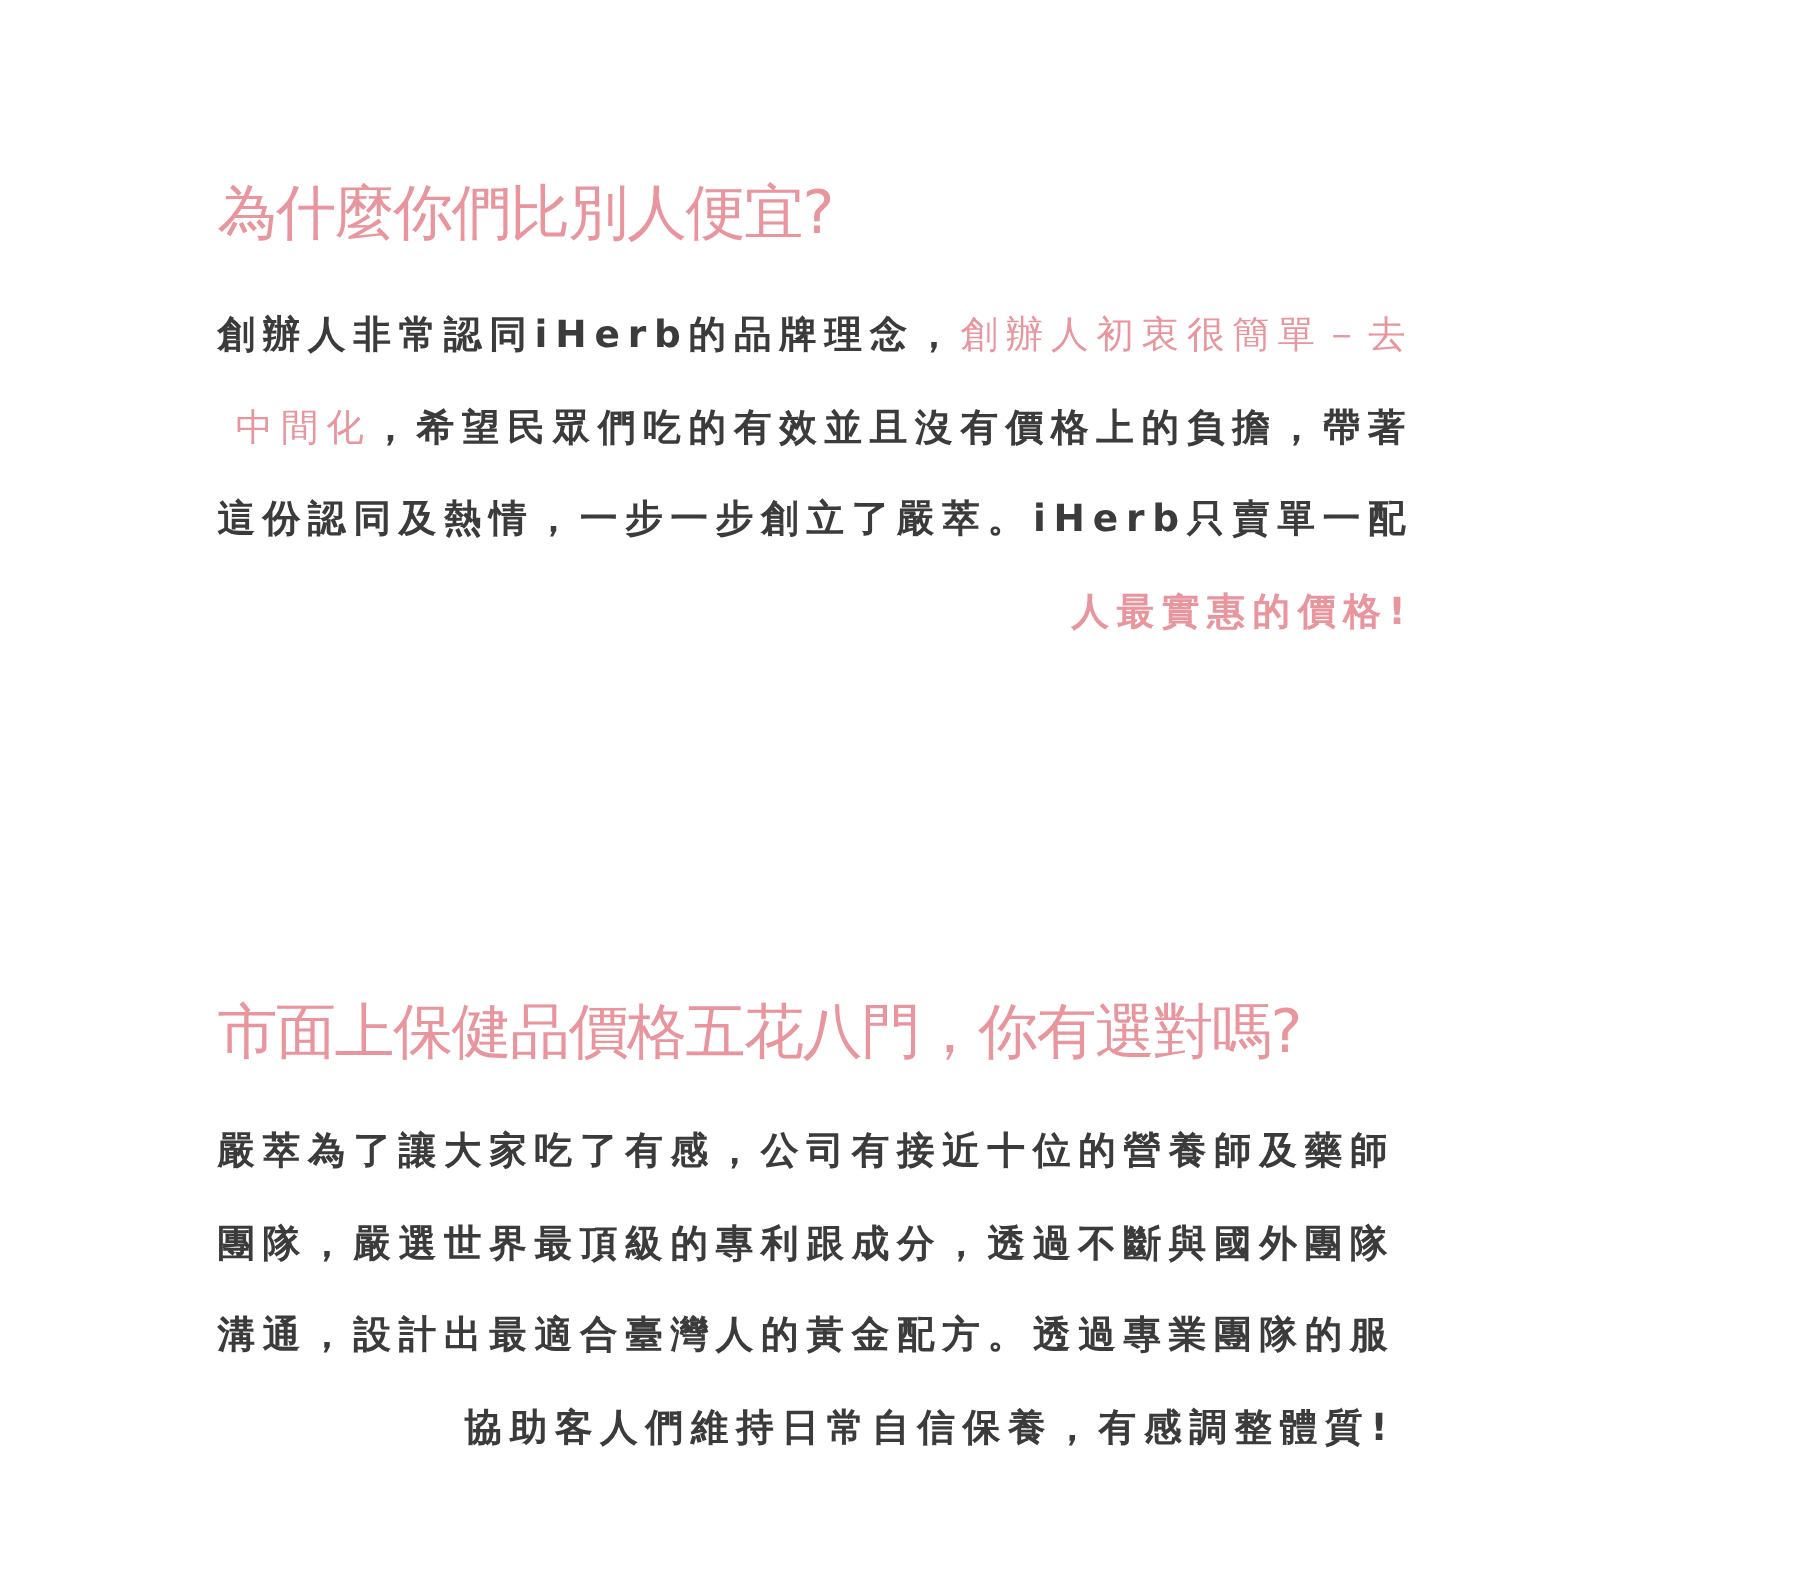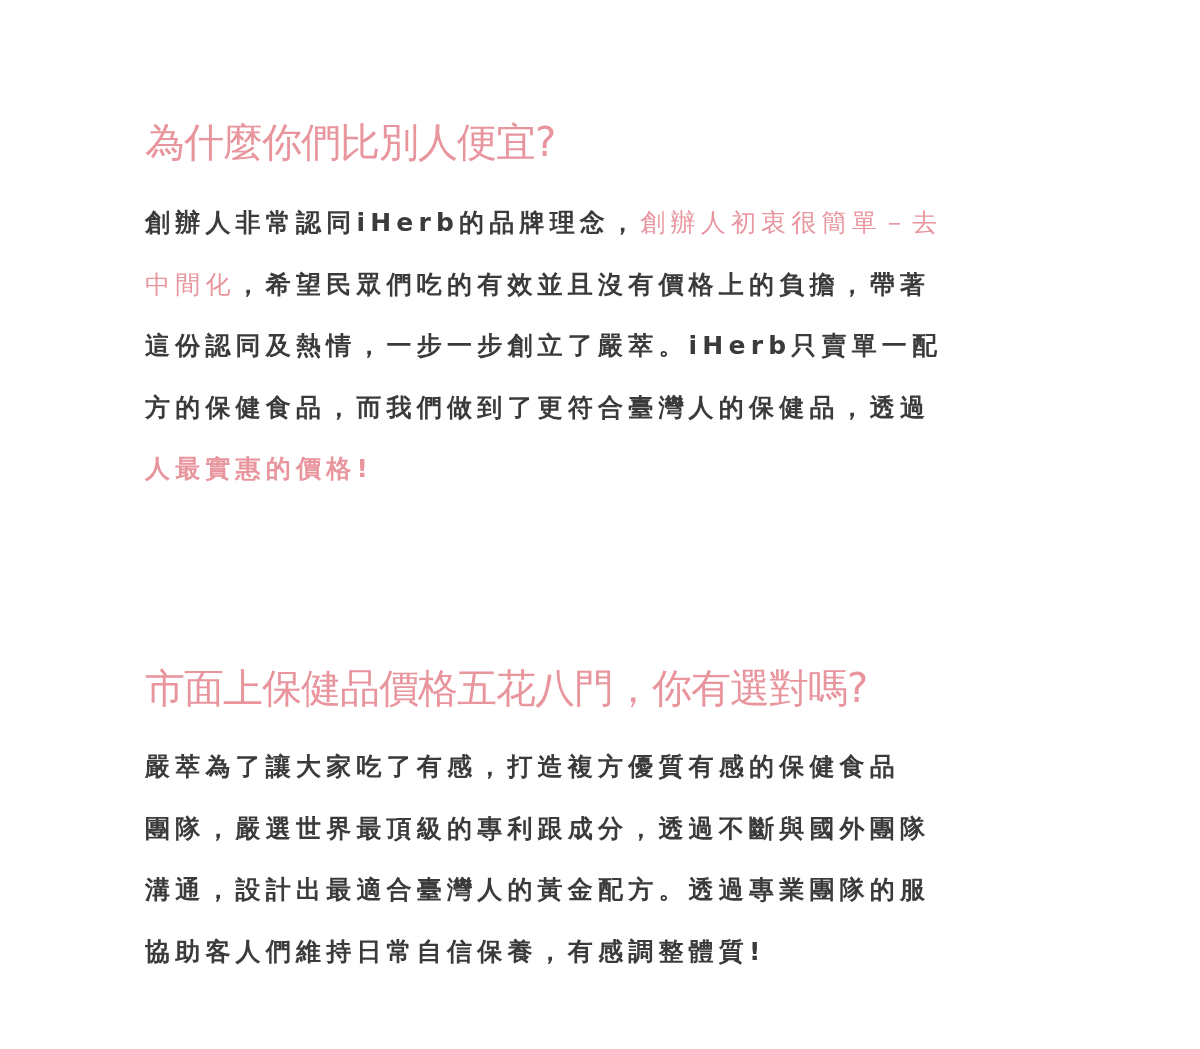--- a/index.html
+++ b/index.html
@@ -30,20 +30,21 @@
   .paragraph {
     margin: 0;
     font-weight: bold;
     font-size: 25px;
     line-height: 61.5px;
     letter-spacing: 5.2px;
   }
   .line {
     display: block;
     white-space: nowrap;
+    text-align: right;
   }
   .pink { color: #e8959d; }
   .dark { color: #3b3b3b; }
   .accent-text { color: #e8959d; font-weight: normal; }
   .accent-bold { color: #e8959d; }
   #sec1 { top: 117px; }
   #sec1 .paragraph { position: absolute; top: 75px; left: 0; }
   #sec2 { top: 663px; }
   #sec2 .paragraph { position: absolute; top: 73px; left: 0; }
 </style>
@@ -56,29 +57,26 @@
     <span class="line">
       <span class="dark">創辦人非常認同iHerb的品牌理念，</span><span class="accent-text">創辦人初衷很簡單－去</span>
     </span>
     <span class="line">
       <span class="accent-text">中間化</span><span class="dark">，希望民眾們吃的有效並且沒有價格上的負擔，帶著</span>
     </span>
     <span class="line">
       <span class="dark">這份認同及熱情，一步一步創立了嚴萃。iHerb只賣單一配</span>
     </span>
     <span class="line">
-      <span class="dark">方的保健食品，而我們做到了更符合臺灣人的保健品，透過</span>
-    </span>
-    <span class="line">
       <span class="accent-bold">人最實惠的價格!</span>
     </span>
   </p>
 </section>
 
 <section class="section" id="sec2">
   <h2 class="heading pink">市面上保健品價格五花八門，你有選對嗎?</h2>
   <p class="paragraph">
-    <span class="line dark">嚴萃為了讓大家吃了有感，打造複方優質有感的保健食品</span>
+    <span class="line dark">嚴萃為了讓大家吃了有感，公司有接近十位的營養師及藥師</span>
     <span class="line dark">團隊，嚴選世界最頂級的專利跟成分，透過不斷與國外團隊</span>
     <span class="line dark">溝通，設計出最適合臺灣人的黃金配方。透過專業團隊的服</span>
     <span class="line dark">協助客人們維持日常自信保養，有感調整體質!</span>
   </p>
 </section>
 
 </body></html>

